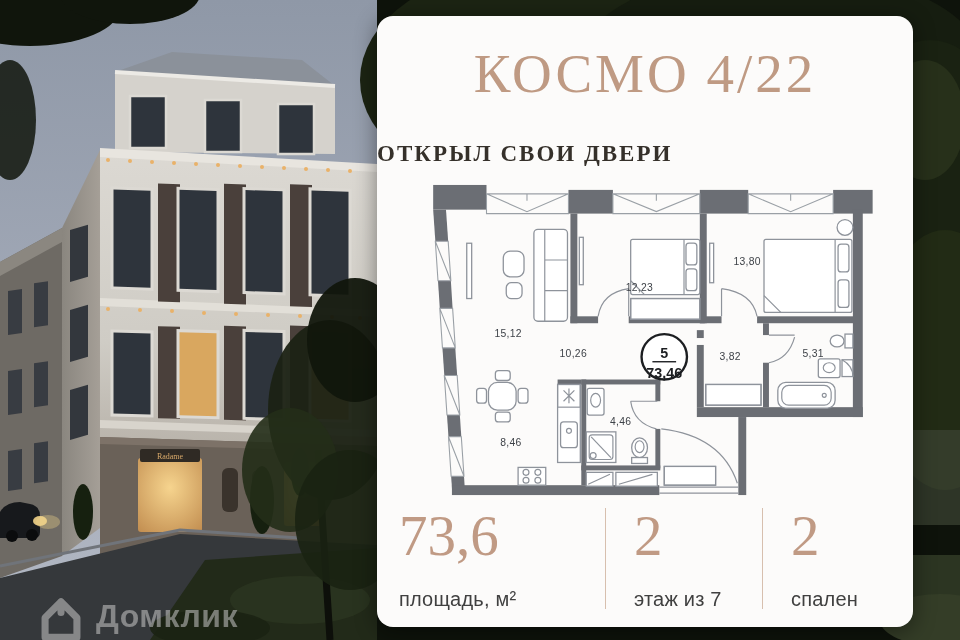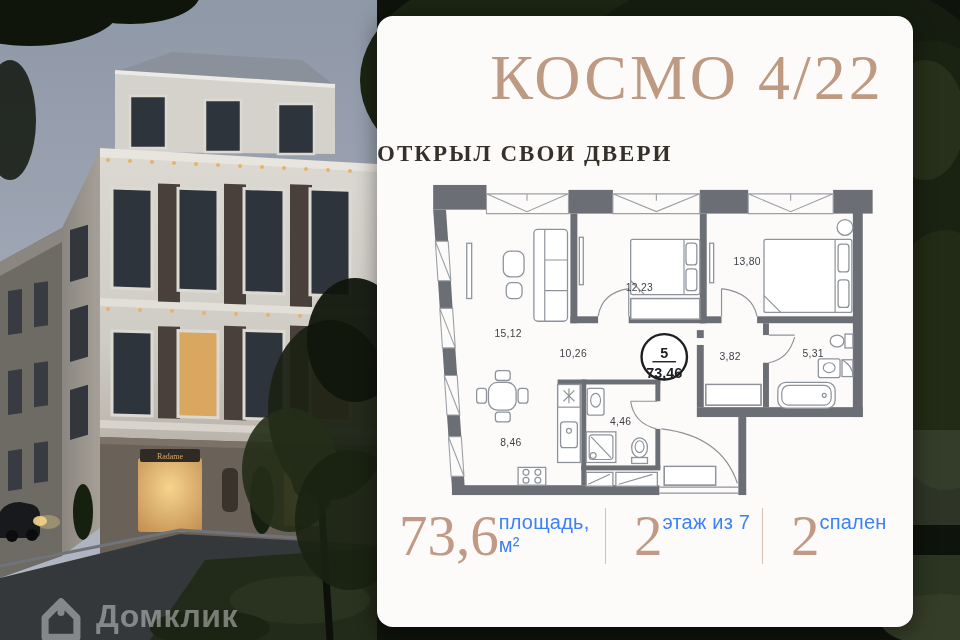--- a/index.html
+++ b/index.html
@@ -21,44 +21,44 @@
   }
   .card{
     position:absolute;left:377px;top:16px;width:536px;height:611px;z-index:2;
     background:#fcfbfa;border-radius:16px;
     box-shadow:0 4px 22px rgba(0,0,0,.45);
   }
   .card-title{
     position:absolute;left:0;top:30px;width:100%;
     text-align:center;
     font-family:"Liberation Serif", serif;
-    font-size:64px;font-weight:400;letter-spacing:3px;
-    color:#bf9a83;line-height:1;white-space:nowrap;padding-left:42px;
+    font-size:55px;font-weight:400;letter-spacing:3px;
+    color:#bf9a83;line-height:1;white-space:nowrap;
   }
   .card-subtitle{
     position:absolute;left:0;top:126px;width:100%;
     font-family:"Liberation Serif", serif;
     font-size:23px;font-weight:700;letter-spacing:2px;
     color:#35302a;line-height:1;
   }
   .plan{position:absolute;left:14px;top:166px;}
   .stats{
     position:absolute;left:0;top:490px;width:100%;
     display:flex;align-items:stretch;box-sizing:border-box;padding:0 22px;
   }
-  .stat-col{display:flex;flex-direction:row;justify-content:flex-start;}
+  .stat-col{display:flex;flex-direction:column;justify-content:flex-start;}
   .stat-col.c1{width:206px;}
   .stat-col.c2{width:156px;padding-left:28px;box-sizing:border-box;}
   .stat-col.c3{flex:1;padding-left:28px;box-sizing:border-box;}
   .stat-value{
     font-family:"Liberation Serif", serif;
     font-size:57px;font-weight:400;color:#c09a84;line-height:1.05;
   }
   .stat-label{
-    font-size:20px;color:#3b82f6;margin-top:5px;letter-spacing:.2px;
+    font-size:20px;color:#404040;margin-top:22px;letter-spacing:.2px;
   }
   .stat-divider{width:1px;background:#d7bfae;margin:2px 0;}
   
   .w{fill:#6b6e74;}
   .f{fill:#ffffff;stroke:#8e939b;stroke-width:1.3;}
   .ln{fill:none;stroke:#8e939b;stroke-width:1.2;}
   .lnw{fill:none;stroke:#9aa0a6;stroke-width:1.1;}
   .room-label{
     font-family:"Liberation Sans", sans-serif;
     font-size:10.5px;fill:#3e4248;letter-spacing:.3px;

